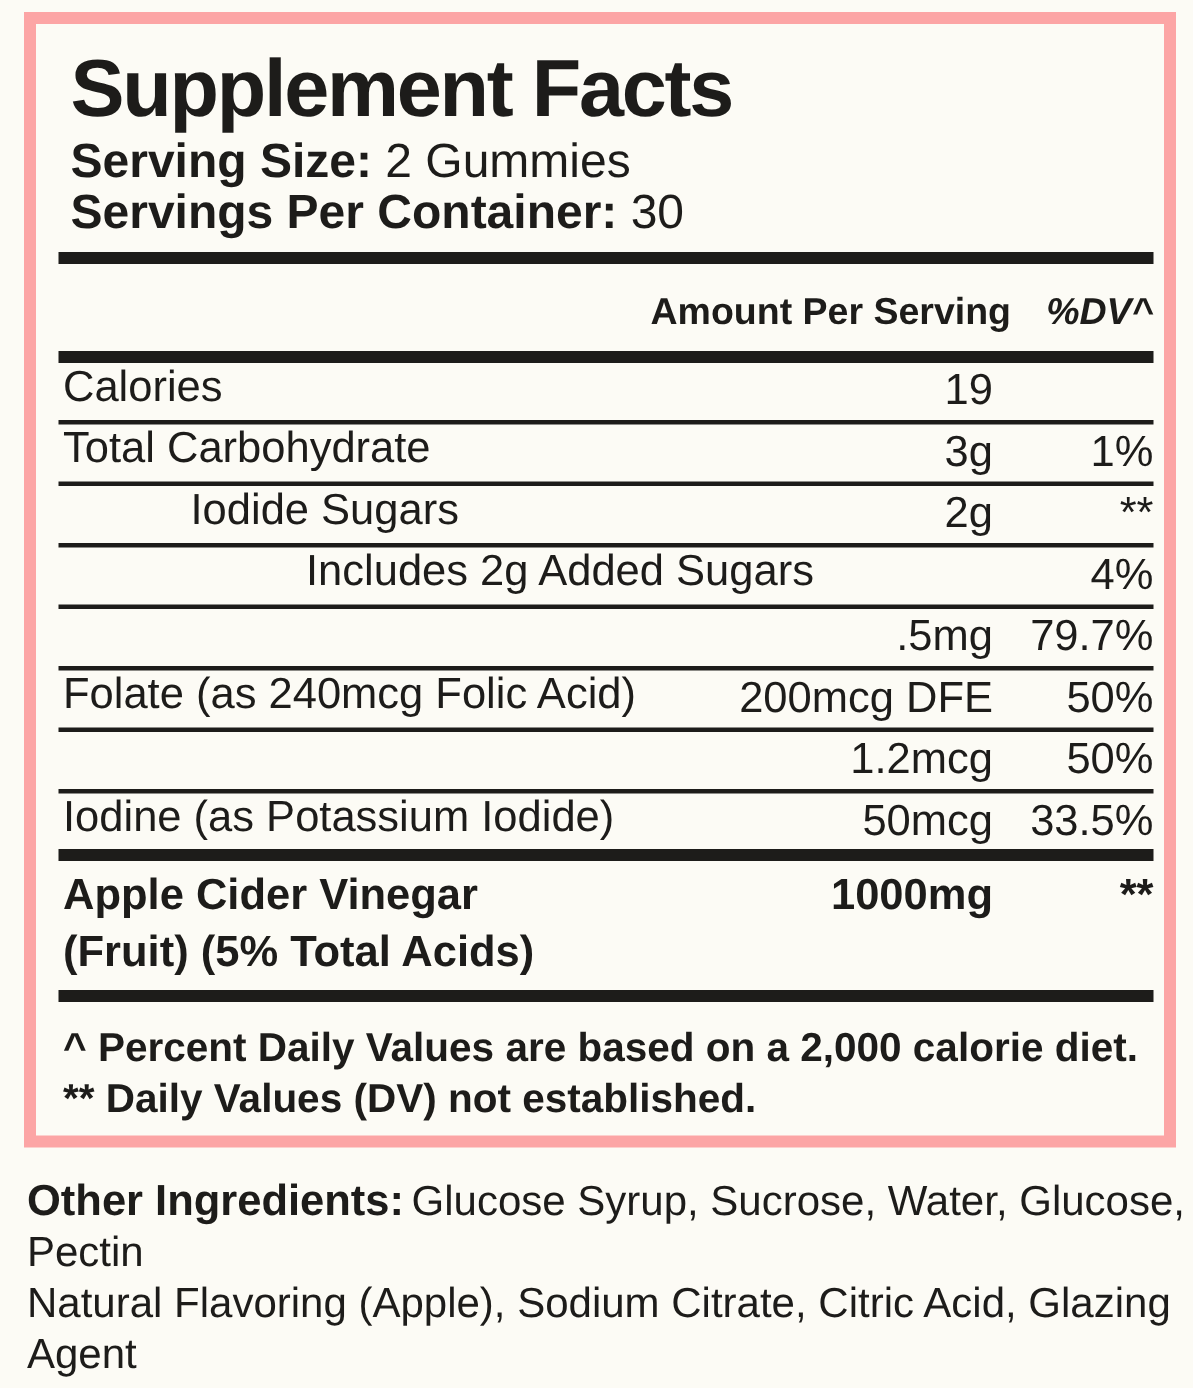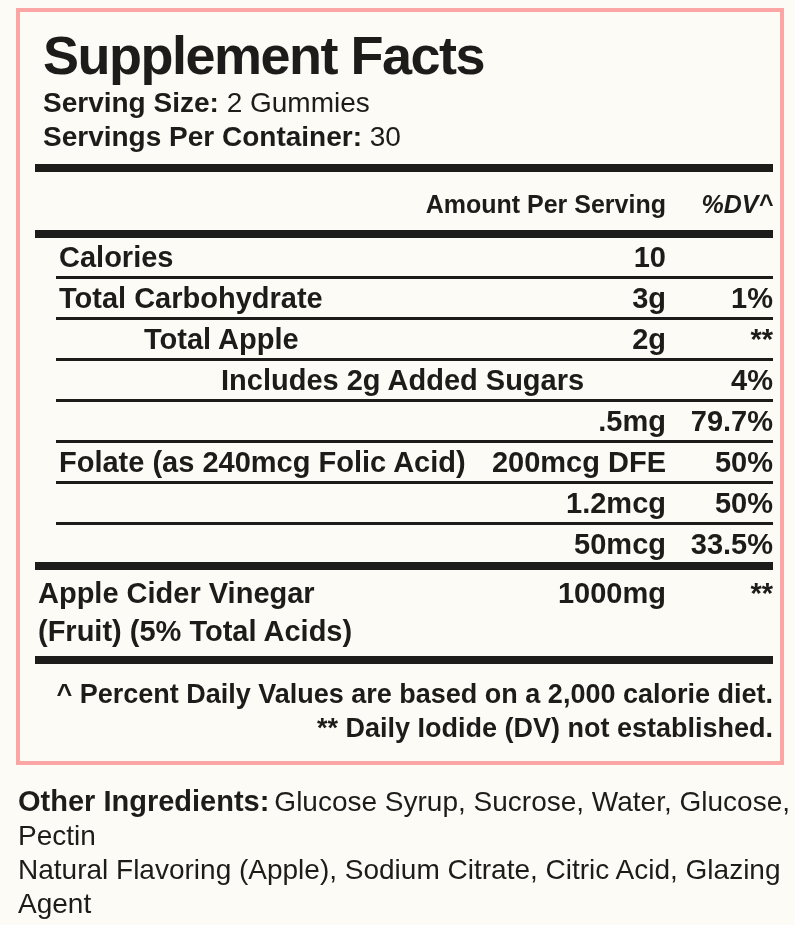--- a/index.html
+++ b/index.html
@@ -1,49 +1,49 @@
 <!DOCTYPE html>
 <html><head>
 <meta charset="utf-8">
 <style>
   * { margin:0; padding:0; box-sizing:border-box; }
   html,body { width:795px; height:925px; background:#fcfbf5; color:#1d1c1a;
               font-family:"Liberation Sans", sans-serif; position:relative; overflow:hidden; }
 
   .facts-box { position:absolute; left:16px; top:8px; width:768px; height:757px;
-               border:4px solid #fca5a5; padding:0 7px 0 15px; }
+               border:8px solid #fca5a5; padding:0 7px 0 15px; }
 
   .head { padding:12px 0 0 8px; }
   .title { font-size:54px; font-weight:800; letter-spacing:-1.5px; line-height:62px; }
-  .serving-line { font-size:28px; line-height:34px; }
+  .serving-line { font-size:32px; line-height:34px; }
   .lbl { font-weight:700; }
 
   .bar { height:8px; background:#1d1c1a; }
   .bar-top { margin-top:10px; }
 
   .header-row { height:58px; position:relative; font-weight:700; font-size:25px; }
-  .header-row .amount-h { position:absolute; right:107px; bottom:11px;margin-top:14px; }
+  .header-row .amount-h { position:absolute; right:95px; bottom:11px;margin-top:14px; }
   .header-row .dv-h { position:absolute; right:0; bottom:11px;font-style:italic; }
 
   .row { position:relative; height:41px; border-bottom:3px solid #1d1c1a;
-         font-size:29px; font-weight:700; display:flex; align-items:center;margin-left:21px; }
+         font-size:29px; font-weight:400; display:flex; align-items:flex-start; }
   .row.last { height:37px; border-bottom:none; }
   .row .name { padding-left:3px; white-space:nowrap; }
   .row.indent-1 .name { padding-left:88px; }
   .row.indent-2 .name { padding-left:165px; }
   .row .amount { position:absolute; right:107px; top:50%; transform:translateY(-50%); white-space:nowrap; }
   .row .dv { position:absolute; right:0; top:50%; transform:translateY(-50%); white-space:nowrap; }
 
   .row-acv { position:relative; height:86px; font-size:29px; font-weight:700; }
   .row-acv .name  { position:absolute; left:3px; top:7px; white-space:nowrap; }
   .row-acv .name2 { position:absolute; left:3px; top:45px; white-space:nowrap; }
   .row-acv .amount { position:absolute; right:107px; top:7px;margin-left:12px; }
   .row-acv .dv { position:absolute; right:0; top:7px; }
 
-  .footnotes { padding:13px 0 0 3px; font-size:27px; font-weight:700; line-height:34px;text-align:right; }
+  .footnotes { padding:13px 0 0 3px; font-size:27px; font-weight:700; line-height:34px; }
 
   .other { position:absolute; left:18px; top:784px; width:772px;
            font-size:28px; line-height:34px; }
   .other .oi-label { font-weight:700; font-size:29px; margin-right:5px; }
 </style>
 </head>
 <body>
 
 <div class="facts-box">
 
@@ -63,32 +63,32 @@
 
   <div class="header-row">
     <span class="amount-h">Amount Per Serving</span>
     <span class="dv-h">%DV^</span>
   </div>
 
   <div class="bar"></div>
 
   <div class="row">
     <span class="name">Calories</span>
-    <span class="amount">10</span>
+    <span class="amount">19</span>
     <span class="dv"></span>
   </div>
 
   <div class="row">
     <span class="name">Total Carbohydrate</span>
     <span class="amount">3g</span>
     <span class="dv">1%</span>
   </div>
 
   <div class="row indent-1">
-    <span class="name">Total Apple</span>
+    <span class="name">Iodide Sugars</span>
     <span class="amount">2g</span>
     <span class="dv">**</span>
   </div>
 
   <div class="row indent-2">
     <span class="name">Includes 2g Added Sugars</span>
     <span class="amount"></span>
     <span class="dv">4%</span>
   </div>
 
@@ -102,38 +102,39 @@
     <span class="amount">200mcg DFE</span>
     <span class="dv">50%</span>
   </div>
 
   <div class="row">
     <span class="amount">1.2mcg</span>
     <span class="dv">50%</span>
   </div>
 
   <div class="row last">
+    <span class="name">Iodine (as Potassium Iodide)</span>
     <span class="amount">50mcg</span>
     <span class="dv">33.5%</span>
   </div>
 
   <div class="bar"></div>
 
   <div class="row-acv">
     <span class="name">Apple Cider Vinegar</span>
     <span class="name2">(Fruit) (5% Total Acids)</span>
     <span class="amount">1000mg</span>
     <span class="dv">**</span>
   </div>
 
   <div class="bar"></div>
 
   <div class="footnotes">
     <div>^ Percent Daily Values are based on a 2,000 calorie diet.</div>
-    <div>** Daily Iodide (DV) not established.</div>
+    <div>** Daily Values (DV) not established.</div>
   </div>
 
 </div>
 
 <div class="other">
   <div>
     <span class="oi-label">Other Ingredients:</span><span>Glucose Syrup, Sucrose, Water, Glucose, Pectin</span>
   </div>
   <div>Natural Flavoring (Apple), Sodium Citrate, Citric Acid, Glazing Agent</div>
   <div>(Carnauba Wax and Vegetable Oil), Unfiltered Liquid Apple Cider</div>

